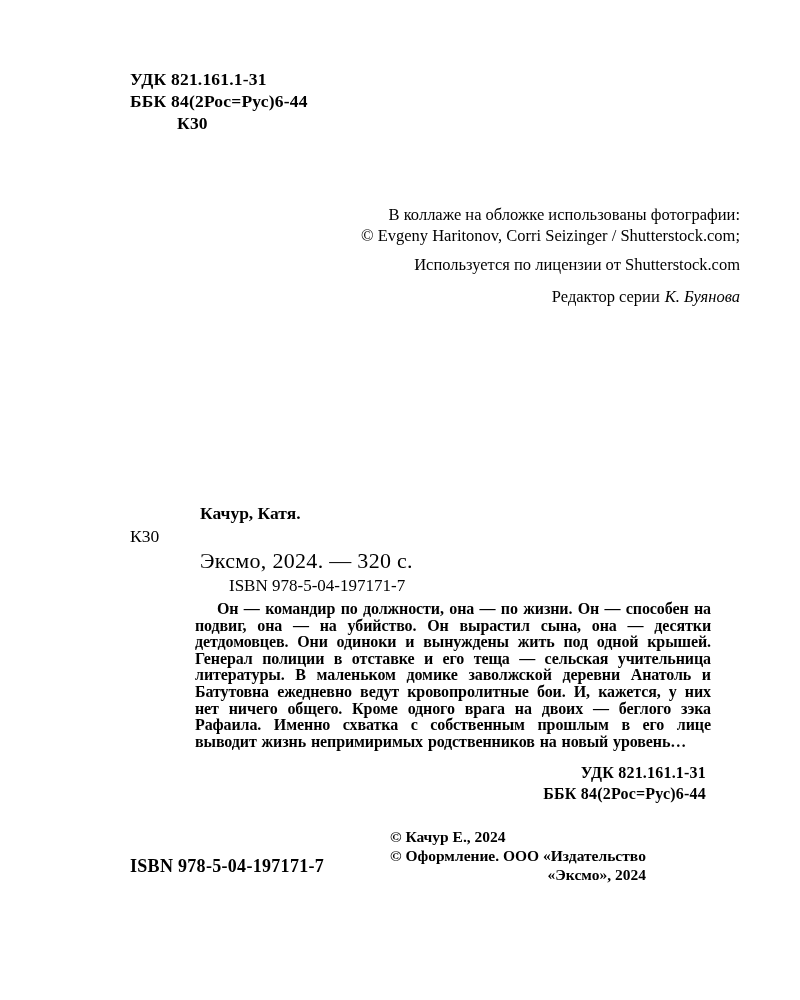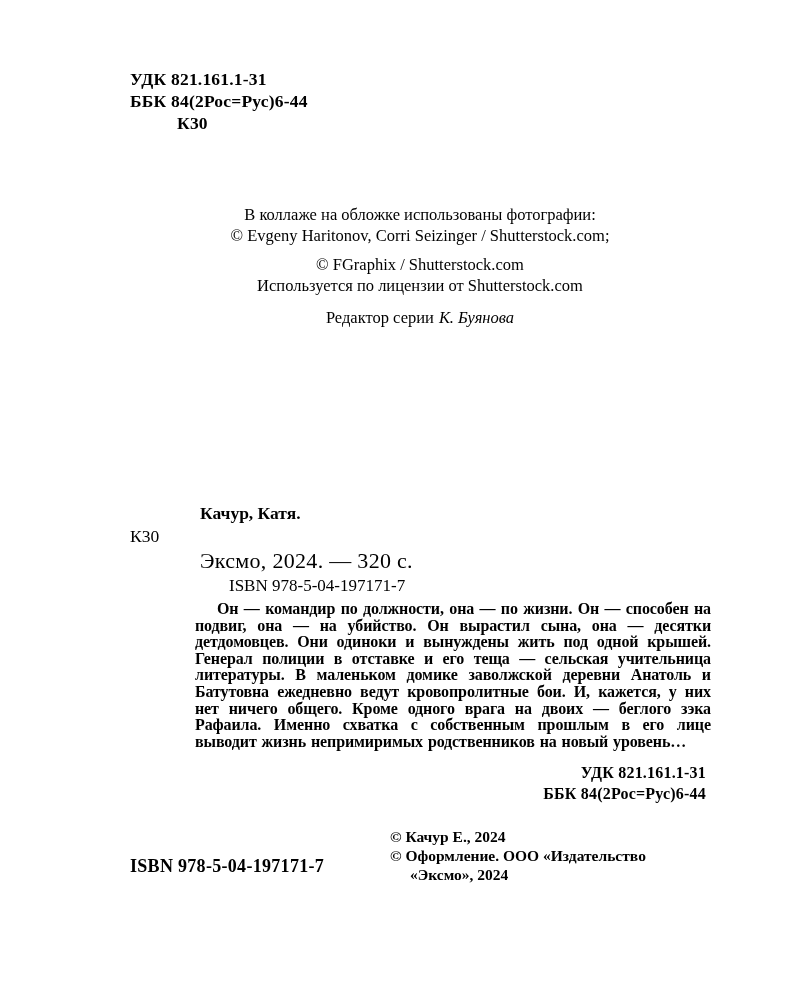--- a/index.html
+++ b/index.html
@@ -28,21 +28,21 @@
     letter-spacing: 0.2px;
   }
   .top-codes .code-line3 { padding-left: 47px; }
 
   
   .credits {
     position: absolute;
     left: 100px;
     top: 204px;
     width: 640px;
-    text-align: center;
+    text-align: right;
     font-size: 16.5px;
     line-height: 21px;
   }
   .credits .group { margin-bottom: 8px; }
   .credits .series-line { margin-top: 11px; }
   .credits .italic-name { font-style: italic; margin-left: 5px; margin-top: 27px; }
 
   
   .catalog-author {
     position: absolute;
@@ -105,21 +105,21 @@
 
   
   .footer-copyrights {
     position: absolute;
     left: 390px;
     top: 827px;
     font-size: 15.5px;
     font-weight: bold;
     line-height: 19px;
   }
-  .footer-copyrights .indent { padding-left: 20px; }
+  .footer-copyrights .indent { padding-left: 20px; text-align: right; }
   .footer-isbn {
     position: absolute;
     left: 130px;
     top: 856px;
     font-size: 18px;
     font-weight: bold;
     letter-spacing: 0.3px;
   }
 </style>
 </head>
@@ -132,21 +132,20 @@
     <div>ББК 84(2Рос=Рус)6-44</div>
     <div class="code-line3">К30</div>
   </div>
 
   <div class="credits">
     <div class="group">
       <div>В коллаже на обложке использованы фотографии:</div>
       <div>© Evgeny Haritonov, Corri Seizinger / Shutterstock.com;</div>
     </div>
     <div class="group">
-      <div>© FGraphix  / Shutterstock.com</div>
       <div>Используется по лицензии от Shutterstock.com</div>
     </div>
     <div class="series-line">
       <span>Редактор серии</span><span class="italic-name">К. Буянова</span>
     </div>
   </div>
 
   <div class="catalog-author">Качур, Катя.</div>
   <div class="catalog-code">К30</div>
   <div class="catalog-title-2">Эксмо, 2024. — 320 с.</div>

